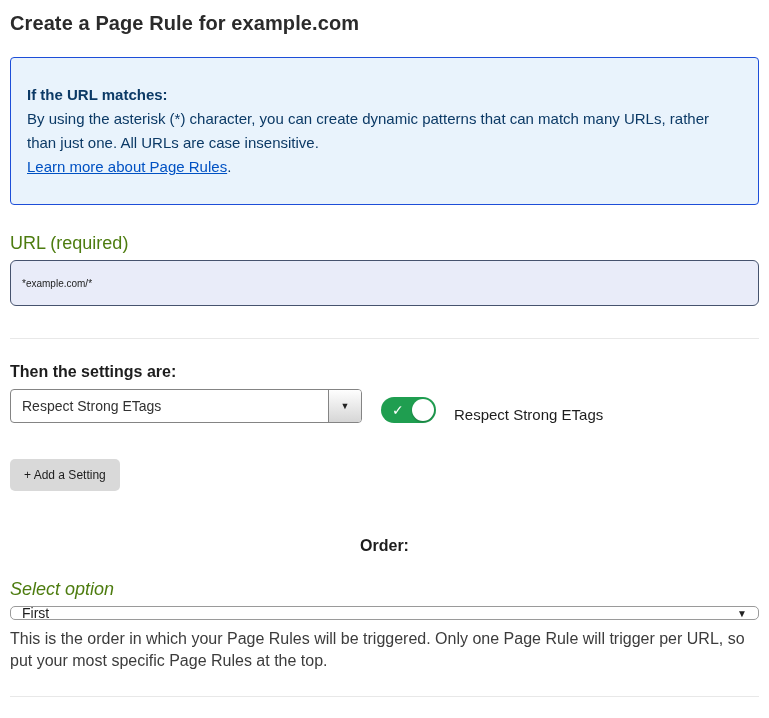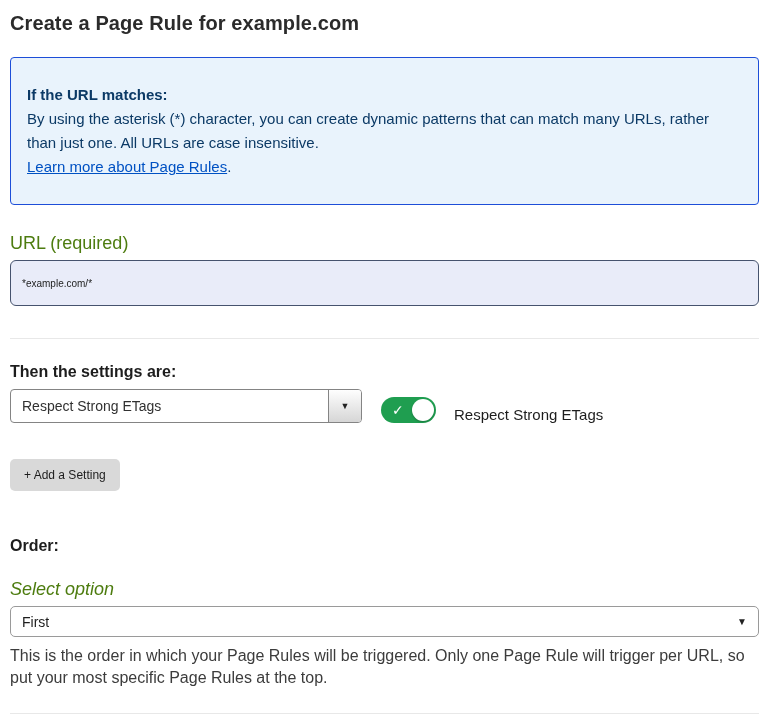--- a/index.html
+++ b/index.html
@@ -157,27 +157,27 @@
     cursor: pointer;
     font-size: 12px;
   }
   .btn-gray {
     background: #d9d9d9;
     color: #1d1d1d;
     padding: 9px 16px;
   }
   .add-setting-btn { margin-top: 36px; padding: 9px 14px; }
 
-  .order-heading { margin-top: 46px; }
+  .order-heading { margin-top: 46px; text-align: center; }
   .order-label { margin-top: 24px; font-style: italic; }
 
   .order-select {
     margin-top: 6px;
     width: 100%;
-    height: 31px;
+    height: 14px;
     border: 1px solid #9a9a9a;
     border-radius: 5px;
     background: #ffffff;
     display: flex;
     align-items: center;
     justify-content: space-between;
     padding: 0 11px;
     font-size: 14px;
     color: #1d1d1d;
     cursor: pointer;

